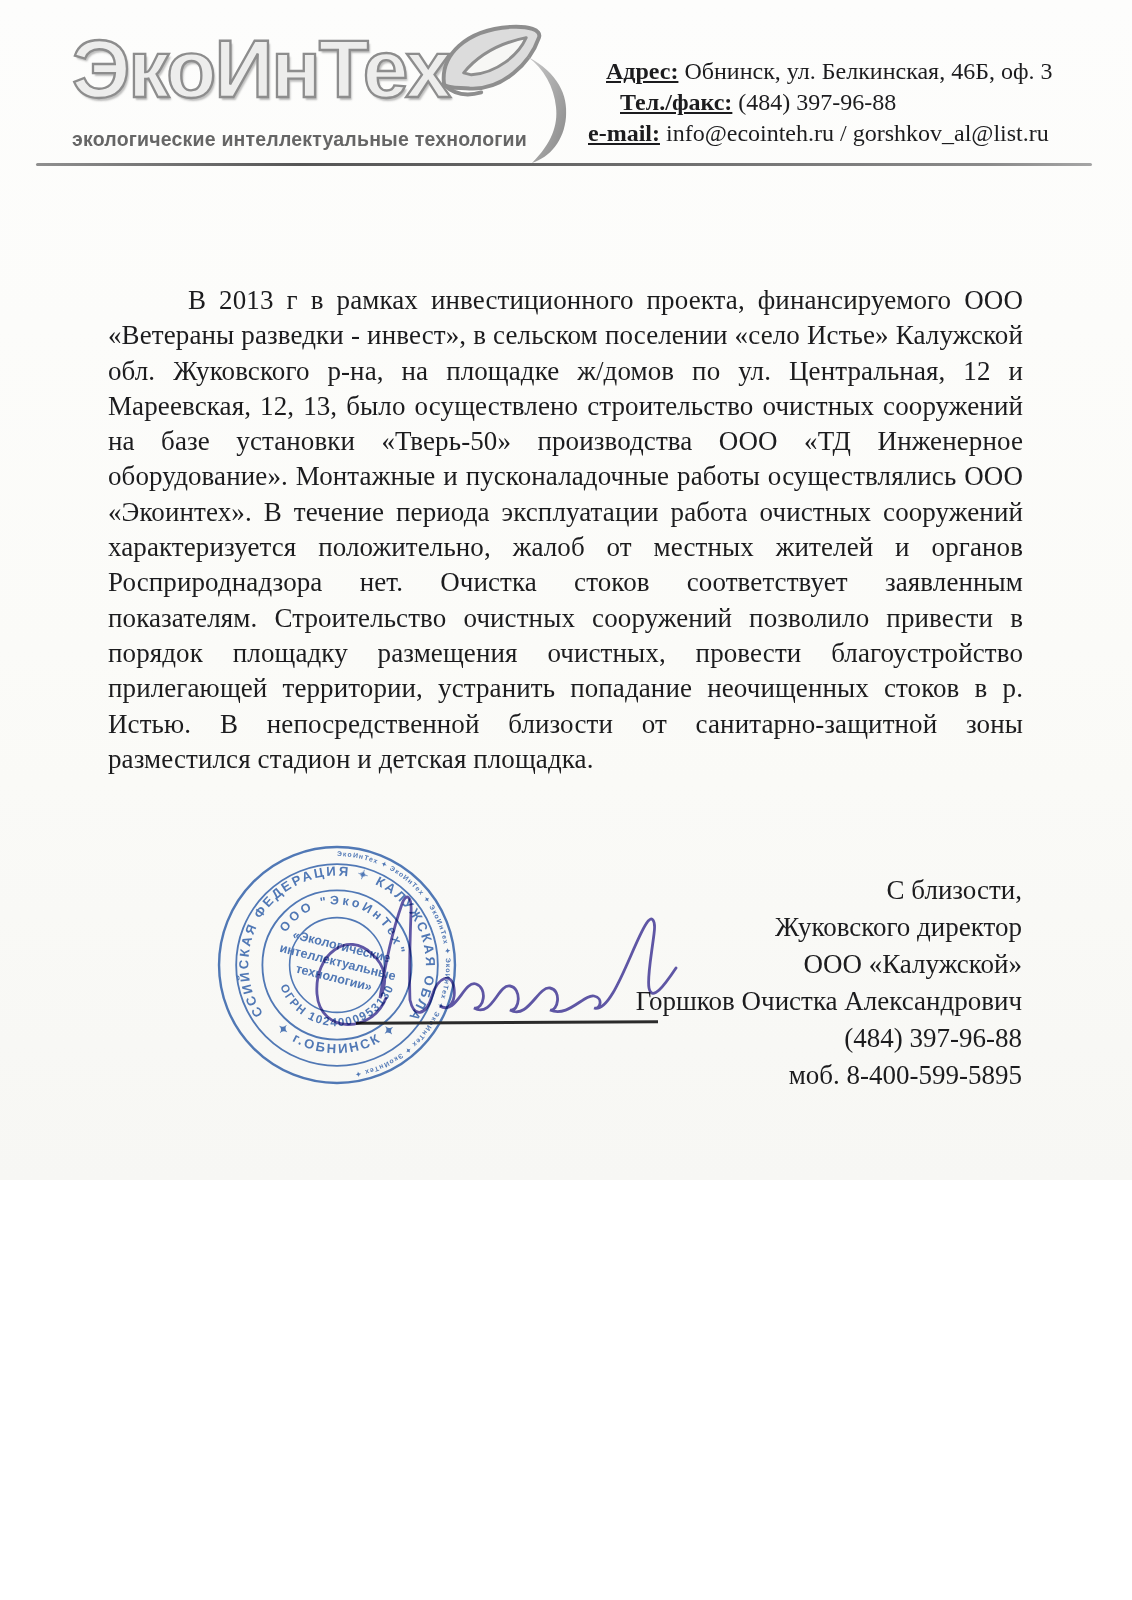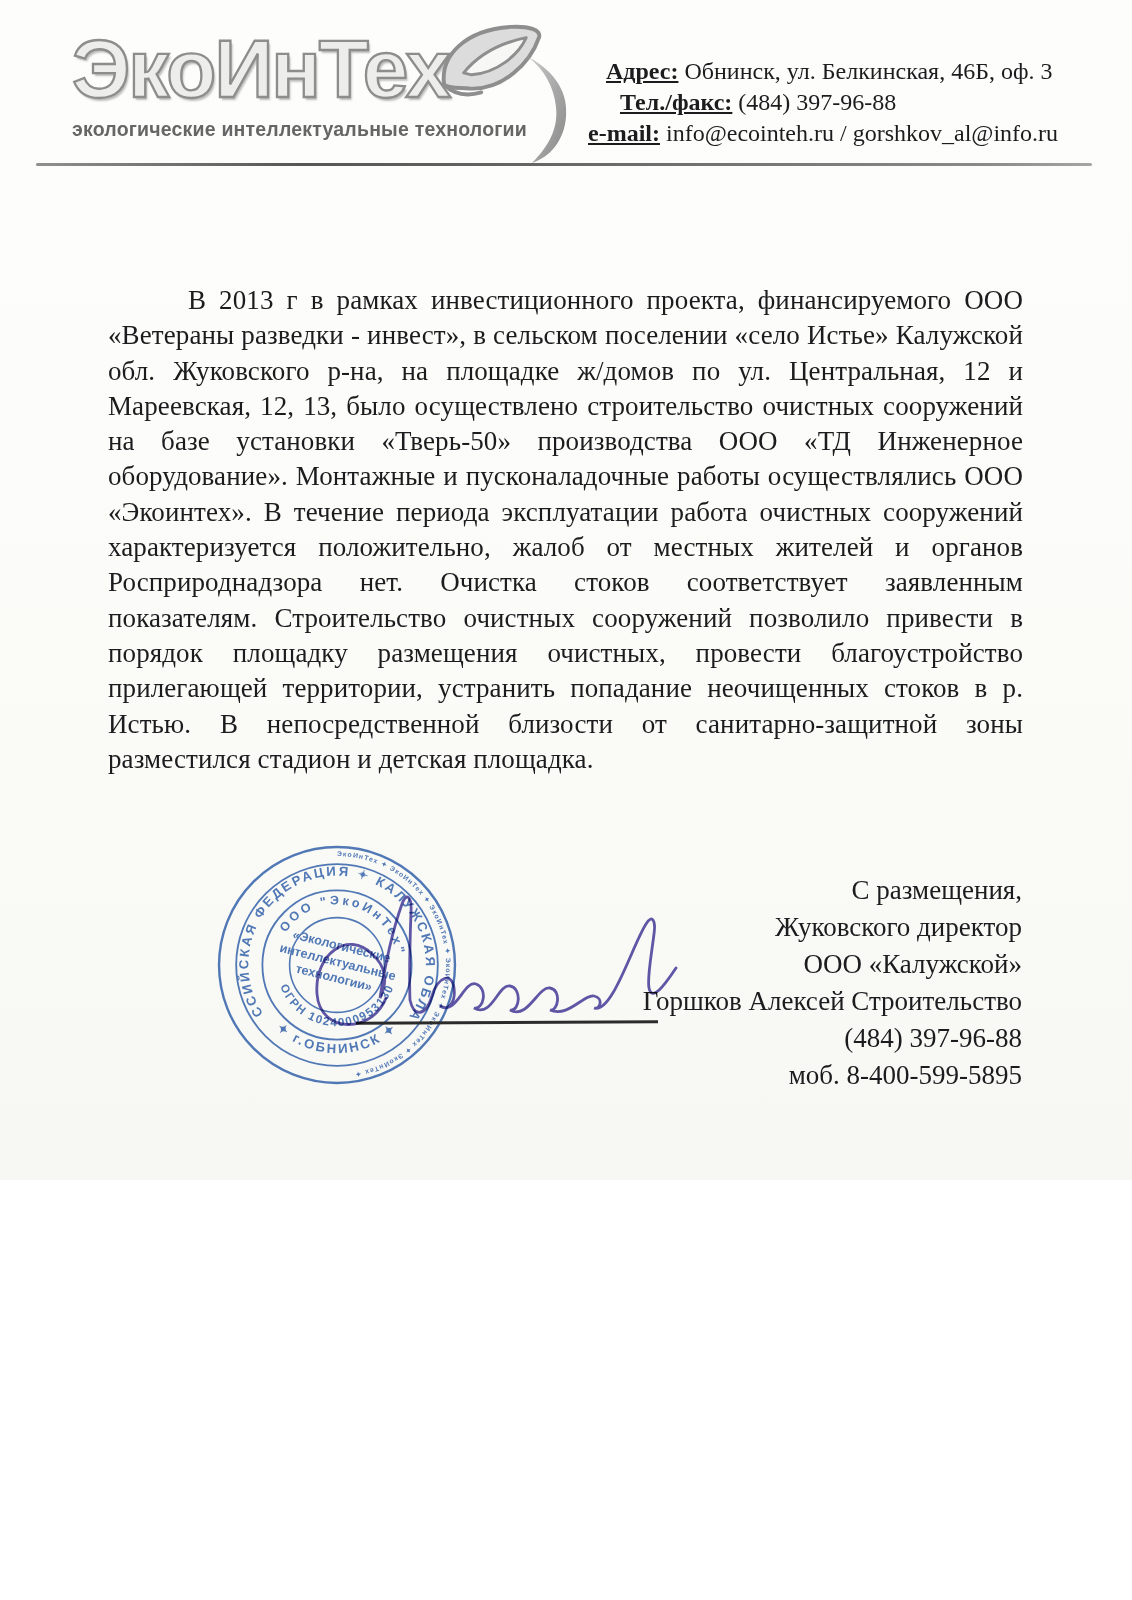--- a/index.html
+++ b/index.html
@@ -15,21 +15,21 @@
     font-size:82px; line-height:86px; letter-spacing:-2px;
     color:#ededec; -webkit-text-stroke:2.3px #8d8d8d;
     text-shadow:2px 3px 2px rgba(110,110,110,.45);
     white-space:nowrap;
   }
   .leaf{position:absolute; left:366px; top:-4px;}
   .swoosh{position:absolute; left:450px; top:28px;}
   .tagline{
     font-family:"Liberation Sans",sans-serif; font-weight:bold;
     font-size:19.5px; letter-spacing:.2px; color:#666;
-    margin-top:6px; white-space:nowrap;
+    margin-top:16px; white-space:nowrap;
   }
   
   .contact{position:absolute; left:588px; top:56px; font-size:24px; line-height:31px; white-space:nowrap;}
   .contact .l1{margin-left:18px;}
   .contact .l2{margin-left:32px;}
   .contact .l3{margin-left:0;}
   .clabel{font-weight:bold; text-decoration:underline;}
   .header-rule{
     position:absolute; left:36px; top:163px; width:1056px; height:3px;
     background:linear-gradient(90deg,#8f8f8f,#565656 25%,#6f6f6f 60%,#8a8a8a 90%,#a5a5a5);
@@ -91,21 +91,21 @@
     <div class="l1">
       <span class="clabel">Адрес:</span>
       <span>Обнинск, ул. Белкинская, 46Б, оф. 3</span>
     </div>
     <div class="l2">
       <span class="clabel">Тел./факс:</span>
       <span>(484) 397-96-88</span>
     </div>
     <div class="l3">
       <span class="clabel">e-mail:</span>
-      <span>info@ecointeh.ru / gorshkov_al@info.ru</span>
+      <span>info@ecointeh.ru / gorshkov_al@list.ru</span>
     </div>
   </div>
 
   <div class="header-rule"></div>
 
   <p class="body-text">В 2013 г в рамках инвестиционного проекта, финансируемого ООО «Ветераны разведки - инвест», в сельском поселении «село Истье» Калужской обл. Жуковского р-на, на площадке ж/домов по ул. Центральная, 12 и Мареевская, 12, 13, было осуществлено строительство очистных сооружений на базе установки «Тверь-50» производства ООО «ТД Инженерное оборудование». Монтажные и пусконаладочные работы осуществлялись ООО «Экоинтех». В течение периода эксплуатации работа очистных сооружений характеризуется положительно, жалоб от местных жителей и органов Росприроднадзора нет. Очистка стоков соответствует заявленным показателям. Строительство очистных сооружений позволило привести в порядок площадку размещения очистных, провести благоустройство прилегающей территории, устранить попадание неочищенных стоков в р. Истью. В непосредственной близости от санитарно-защитной зоны разместился стадион и детская площадка.</p>
 
   <svg class="stamp z1" width="246" height="246" viewBox="0 0 244 244">
     <g fill="none" stroke="#3f6cb5">
       <circle cx="122" cy="122" r="117" stroke-width="2.4"></circle>
@@ -163,23 +163,23 @@
              C 262,120 258,142 250,140
              C 268,148 284,124 294,126
              C 304,128 300,140 294,138
              C 312,144 332,76 346,54
              C 352,44 356,50 354,64
              C 351,88 347,108 349,118
              C 352,132 364,116 376,98" fill="none" stroke="#584fa6" stroke-width="2.8" stroke-linecap="round" opacity=".95"></path>
   </svg>
 
   <div class="signoff">
-    <div>С размещения,</div>
+    <div>С близости,</div>
     <div>Жуковского директор</div>
     <div>ООО «Калужской»</div>
-    <div>Горшков Алексей Строительство</div>
+    <div>Горшков Очистка Александрович</div>
     <div>(484) 397-96-88</div>
     <div>моб. 8-400-599-5895</div>
   </div>
 
   <div class="scan-edge"></div>
   <div class="scan-edge-below"></div>
 </div>
 
 </body></html>

